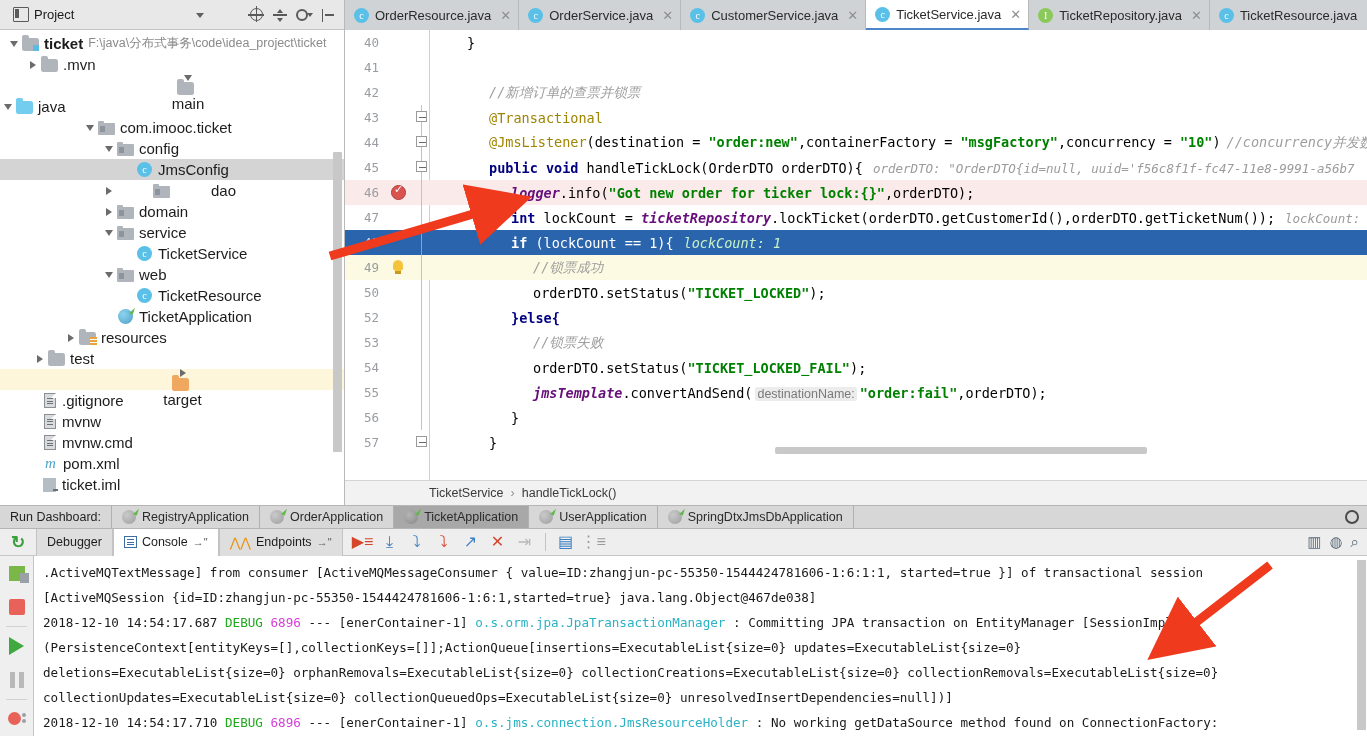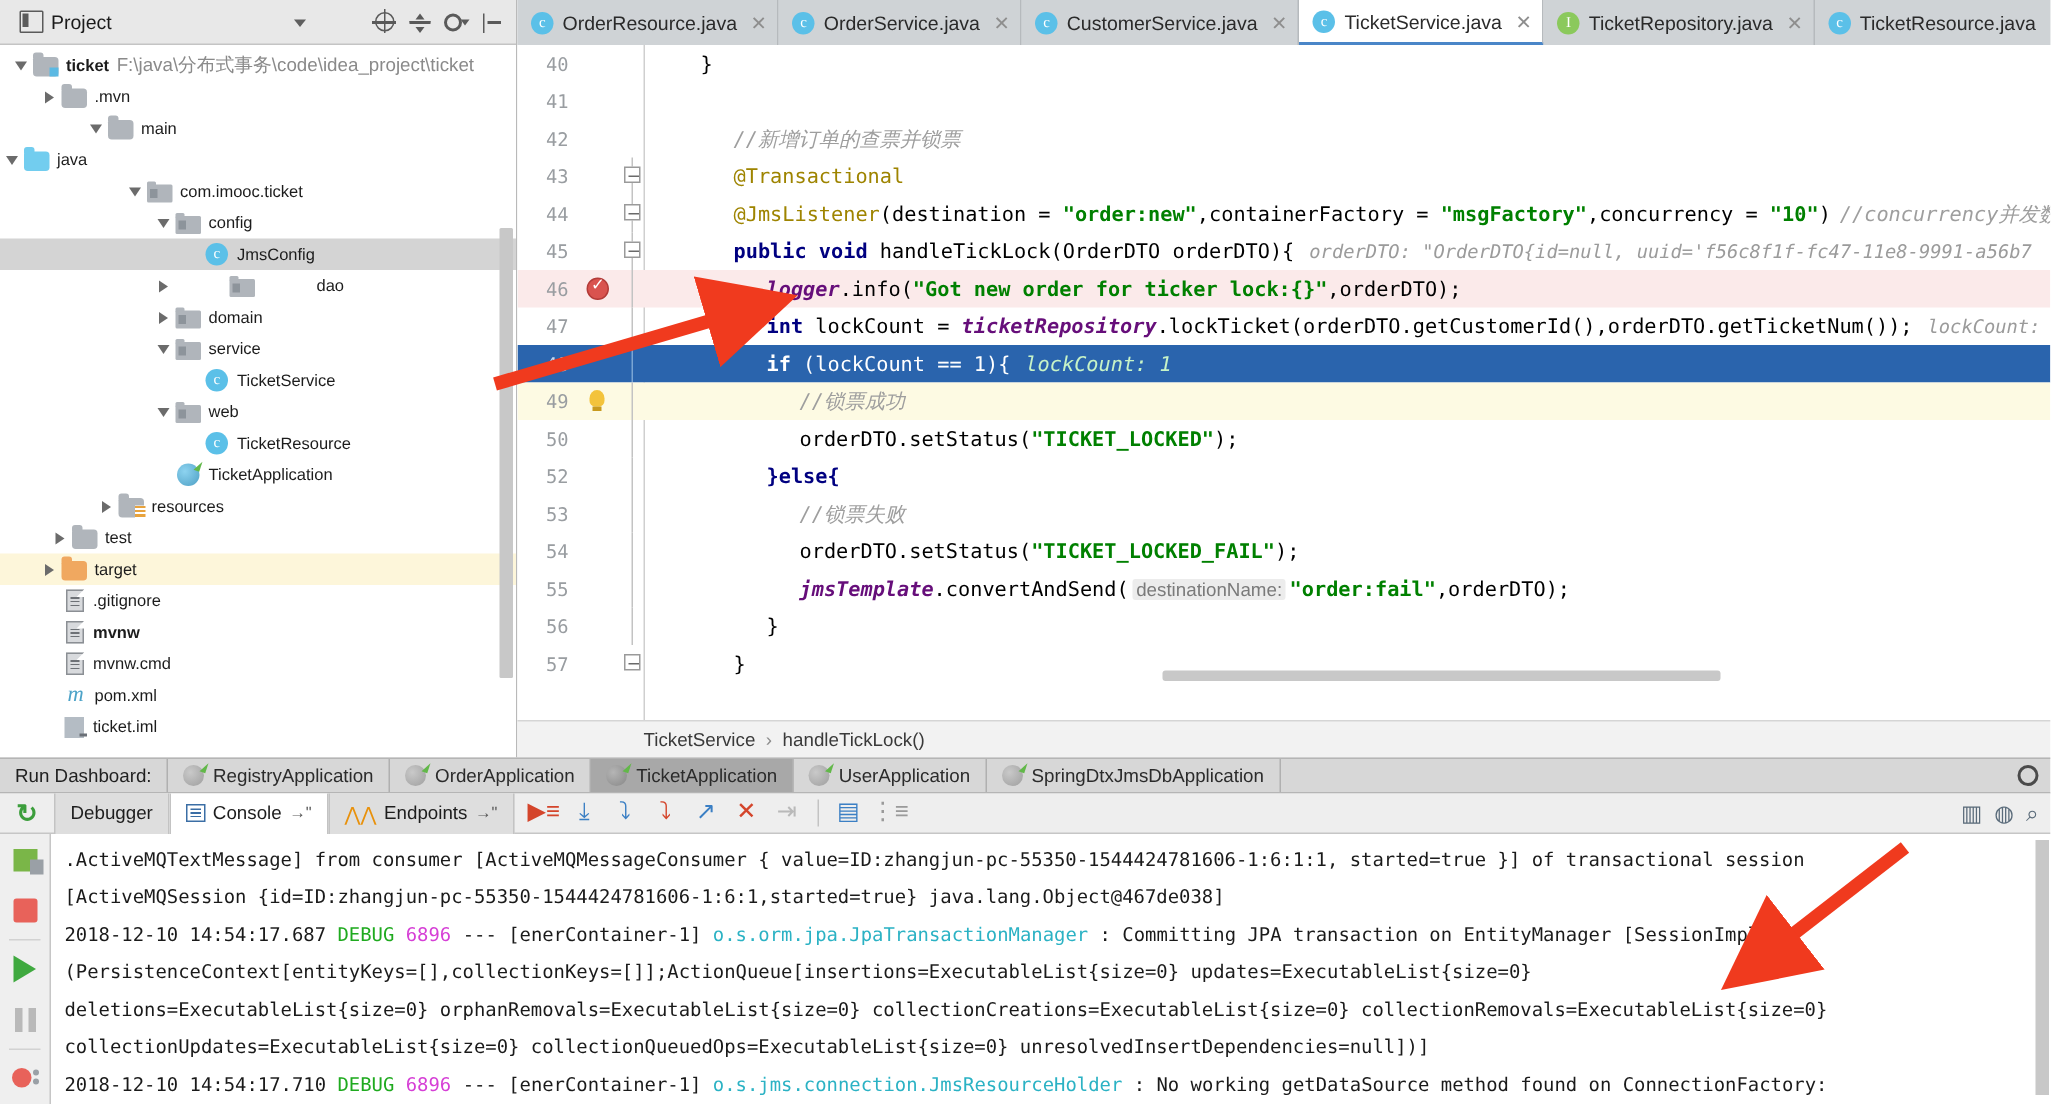--- a/index.html
+++ b/index.html
@@ -143,21 +143,21 @@
   .ico-maven {
     width: 15px; height: 15px; margin: 0 5px 0 2px;
     color: #4da3c8; font-family: "Liberation Serif", serif;
     font-style: italic; font-size: 15px; line-height: 14px; text-align:center;
   }
   .ico-iml {
     width: 13px; height: 14px; margin: 0 6px 0 2px; position: relative;
     background: #b4bcc4;
   }
   .ico-iml:after { content:""; position:absolute; right:-2px; bottom:1px; width:5px; height:2px; background:#6b7077; }
-  .tlabel { font-size: 11px; }
+  .tlabel { font-size: 15px; }
   .tlabel.bold { font-weight: bold; }
   .tpath { color: #8a8a8a; font-size: 12.5px; margin-left: 5px; }
   .tree-scrollbar {
     position: absolute; right: 2px; top: 152px; width: 9px; height: 300px;
     background: #c8c8c8; border-radius: 1px;
   }
 
   
   .editor-area { position: absolute; left: 345px; top: 0; right: 0; height: 505px; background:#fff; }
   .tabs { height: 30px; background: #cfd3d6; display: flex; align-items: stretch; overflow: hidden; }
@@ -371,21 +371,21 @@
           <span class="tlabel bold">ticket</span>
           <span class="tpath">F:\java\分布式事务\code\idea_project\ticket</span>
         </div>
         <div class="tnode" style="padding-left: 25px;">
           <span class="arrow right">
             <i></i>
           </span>
           <span class="ico ico-folder"></span>
           <span class="tlabel">.mvn</span>
         </div>
-        <div class="tnode" style="padding-left: 56px;">
+        <div class="tnode" style="padding-left: 36px; flex-direction: column;">
           <span class="arrow down">
             <i></i>
           </span>
           <span class="ico ico-folder"></span>
           <span class="tlabel">main</span>
         </div>
         <div class="tnode" style="">
           <span class="arrow down">
             <i></i>
           </span>
@@ -461,33 +461,33 @@
           <span class="ico ico-folder ico-folder-res"></span>
           <span class="tlabel">resources</span>
         </div>
         <div class="tnode" style="padding-left: 32px;">
           <span class="arrow right">
             <i></i>
           </span>
           <span class="ico ico-folder"></span>
           <span class="tlabel">test</span>
         </div>
-        <div class="tnode hl" style="padding-left: 25px;">
+        <div class="tnode hl" style="padding-left: 25px; flex-direction: column;">
           <span class="arrow right">
             <i></i>
           </span>
           <span class="ico ico-folder ico-folder-orange"></span>
           <span class="tlabel">target</span>
         </div>
         <div class="tnode" style="padding-left: 25px;">
           <span class="arrow "></span>
           <span class="ico-file"></span>
           <span class="tlabel">.gitignore</span>
         </div>
-        <div class="tnode" style="padding-left: 25px; font-weight: bold;">
+        <div class="tnode" style="padding-left: 25px;">
           <span class="arrow "></span>
           <span class="ico-file"></span>
           <span class="tlabel">mvnw</span>
         </div>
         <div class="tnode" style="padding-left: 25px;">
           <span class="arrow "></span>
           <span class="ico-file"></span>
           <span class="tlabel">mvnw.cmd</span>
         </div>
         <div class="tnode" style="padding-left: 25px;">

